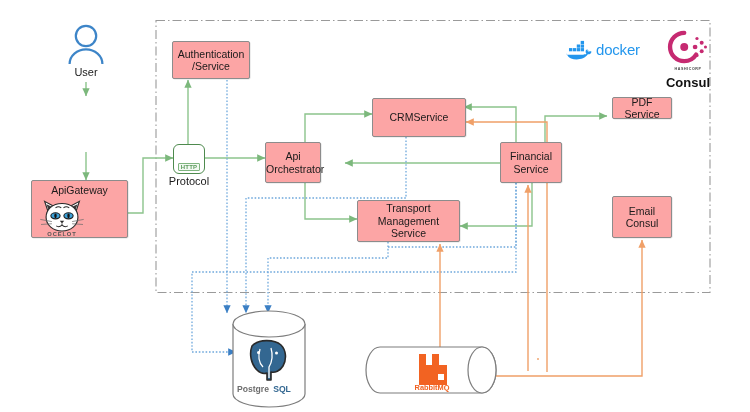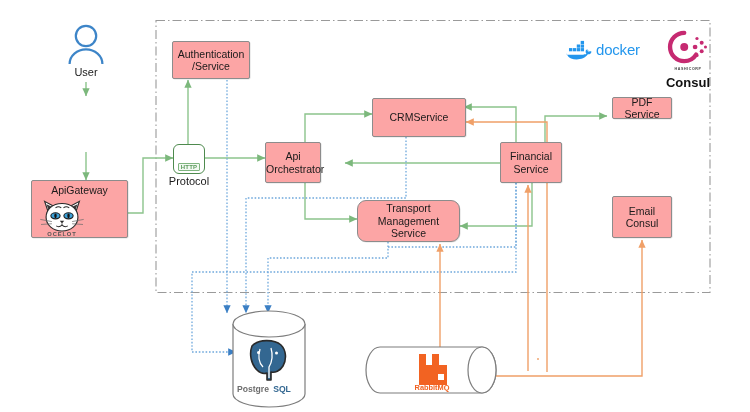--- a/index.html
+++ b/index.html
@@ -183,21 +183,21 @@
 
   <div class="node" style="left:265px;top:142px;width:56px;height:41px;">
     <div class="lbl">Api
 Orchestrator</div>
   </div>
 
   <div class="node" style="left:372px;top:98px;width:94px;height:39px;">
     <div class="lbl">CRMService</div>
   </div>
 
-  <div class="node" style="left:357px;top:200px;width:103px;height:42px;border-radius:9px;">
+  <div class="node" style="left:357px;top:200px;width:103px;height:42px;">
     <div class="lbl">Transport
 Management
 Service</div>
   </div>
 
   <div class="node" style="left:500px;top:142px;width:62px;height:41px;">
     <div class="lbl">Financial
 Service</div>
   </div>
 

